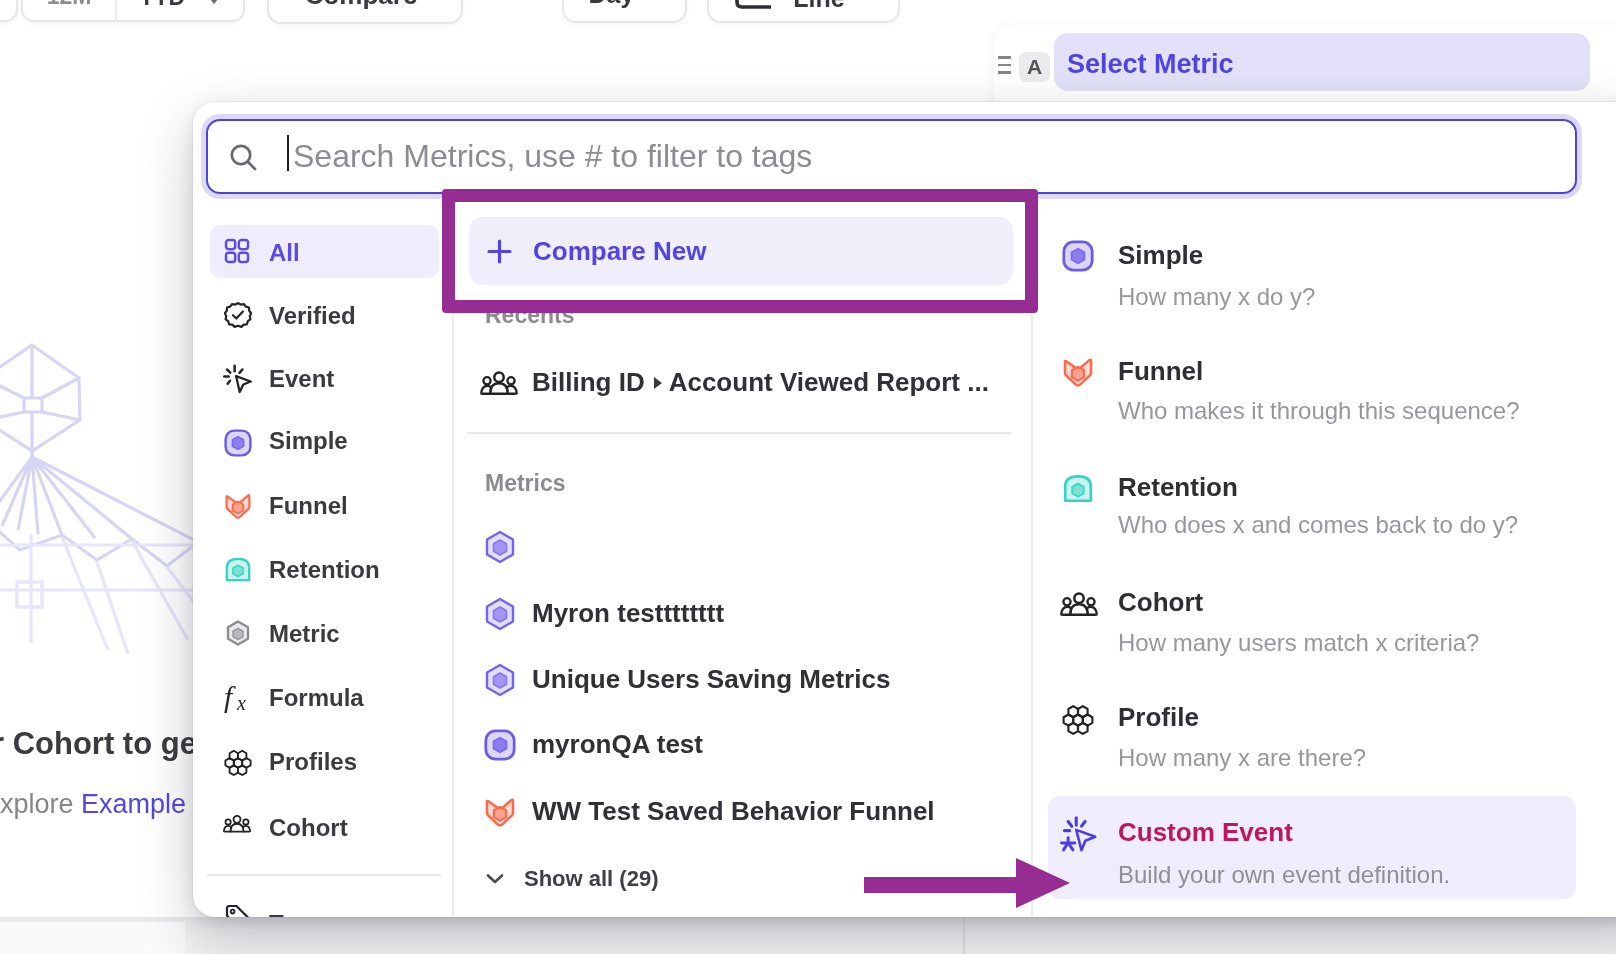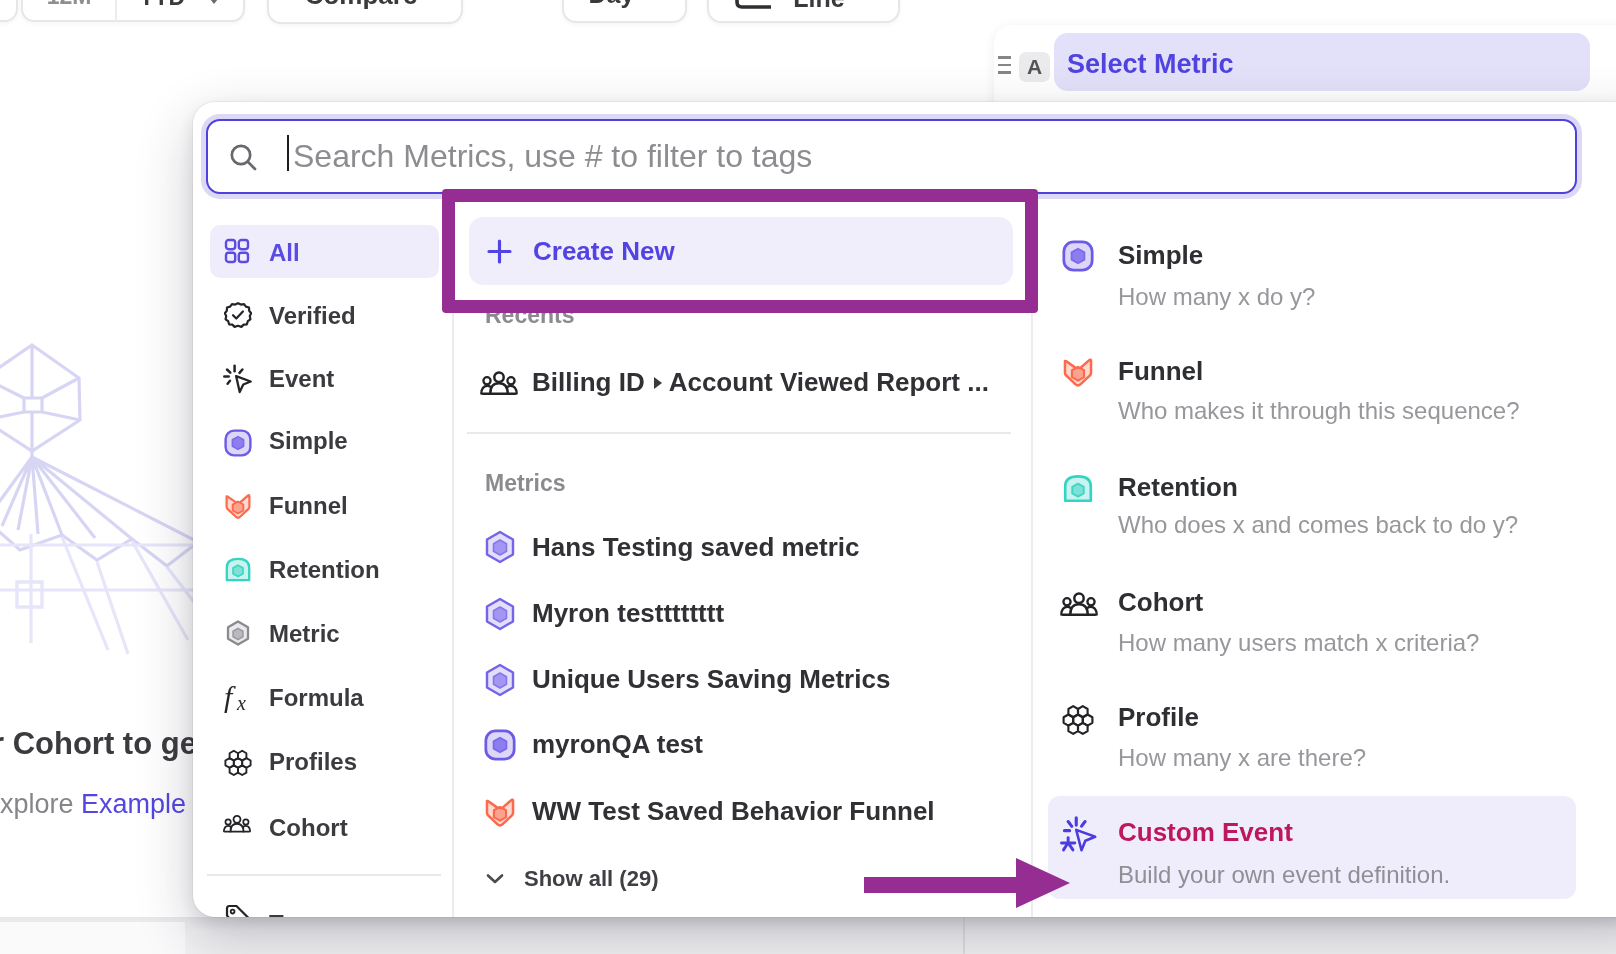--- a/index.html
+++ b/index.html
@@ -181,42 +181,41 @@
   <svg class="sbicon" style="top:801px;" width="28" height="28" viewBox="0 0 28 28">
     <path d="M3 12.5 V5.5 q0-2.5 2.5-2.5 h7 l11.3 11.3 q1.7 1.7 0 3.4 l-7.1 7.1 q-1.7 1.7-3.4 0 Z" fill="none" stroke="#232327" stroke-width="2.2"></path>
     <circle cx="8.6" cy="8.6" r="1.9" fill="none" stroke="#232327" stroke-width="1.8"></circle>
   </svg>
   <div class="sbrow" style="top:808px;">Tags</div>
 
   <div class="abs" style="left:276px;top:115px;width:544px;height:68px;background:#f1eefc;border-radius:14px;"></div>
   <svg class="abs" style="left:293px;top:136px;" width="27" height="27" viewBox="0 0 27 27">
     <path d="M13.5 3 V24 M3 13.5 H24" stroke="#5243e2" stroke-width="3.2" stroke-linecap="round"></path>
   </svg>
-  <div class="abs" style="left:340px;top:115px;height:68px;line-height:68px;font-size:26px;font-weight:700;color:#5243e2;">Create New</div>
+  <div class="abs" style="left:340px;top:115px;height:68px;line-height:68px;font-size:26px;font-weight:700;color:#5243e2;">Compare New</div>
   <div class="hdr" style="left:292px;top:200px;">Recents</div>
   <svg class="abs" style="left:286px;top:268px;" width="40" height="27" viewBox="0 0 40 27">
     <g stroke-linecap="round" stroke-linejoin="round">
       <circle cx="8" cy="10.8" r="3.6" fill="#fff" stroke="#232327" stroke-width="2.3"></circle>
       <path d="M2.3 23.5 q0.4-7.6 6-7.6 q4 0 5.4 4.4" fill="#fff" stroke="#232327" stroke-width="2.3"></path>
       <circle cx="32" cy="10.8" r="3.6" fill="#fff" stroke="#232327" stroke-width="2.3"></circle>
       <path d="M37.7 23.5 q-0.4-7.6-6-7.6 q-4 0-5.4 4.4" fill="#fff" stroke="#232327" stroke-width="2.3"></path>
       <path d="M11.3 23.6 q0-10.4 8.7-10.4 q8.7 0 8.7 10.4" fill="#fff" stroke="#232327" stroke-width="2.5"></path>
       <circle cx="20" cy="7.2" r="4.7" fill="#fff" stroke="#232327" stroke-width="2.5"></circle>
       <path d="M3.8 23.8 L36.2 23.8" fill="none" stroke="#232327" stroke-width="2.5"></path>
     </g>
   </svg>
   <div class="midtxt" style="left:339px;top:265px;">Billing ID<span style="display:inline-block;width:0;height:0;border-left:8px solid #3b3b3f;border-top:6px solid transparent;border-bottom:6px solid transparent;margin:0 7px 2px 9px;"></span>Account Viewed Report ...</div>
   <div class="sep" style="left:274px;top:330px;width:544px;height:2px;"></div>
   <div class="hdr" style="left:292px;top:368px;">Metrics</div>
 
   <svg class="midicon" style="left:290px;top:427px;" width="34" height="36" viewBox="0 0 34 36">
     <path d="M17 3 L30 10.5 V25.5 L17 33 L4 25.5 V10.5 Z" fill="#e3dffa" stroke="#7364ea" stroke-width="2.4" stroke-linejoin="round"></path>
     <path d="M17 11 L23.5 14.8 V22.2 L17 26 L10.5 22.2 V14.8 Z" fill="#a395f1" stroke="#8577ee" stroke-width="1.6" stroke-linejoin="round"></path>
   </svg>
-  <div class="midtxt" style="top:429.6px;">Hans Testing saved metric</div>
   <svg class="midicon" style="left:290px;top:494px;" width="34" height="36" viewBox="0 0 34 36">
     <path d="M17 3 L30 10.5 V25.5 L17 33 L4 25.5 V10.5 Z" fill="#e3dffa" stroke="#7364ea" stroke-width="2.4" stroke-linejoin="round"></path>
     <path d="M17 11 L23.5 14.8 V22.2 L17 26 L10.5 22.2 V14.8 Z" fill="#a395f1" stroke="#8577ee" stroke-width="1.6" stroke-linejoin="round"></path>
   </svg>
   <div class="midtxt" style="top:496px;">Myron testttttttt</div>
   <svg class="midicon" style="left:290px;top:559.5px;" width="34" height="36" viewBox="0 0 34 36">
     <path d="M17 3 L30 10.5 V25.5 L17 33 L4 25.5 V10.5 Z" fill="#e3dffa" stroke="#7364ea" stroke-width="2.4" stroke-linejoin="round"></path>
     <path d="M17 11 L23.5 14.8 V22.2 L17 26 L10.5 22.2 V14.8 Z" fill="#a395f1" stroke="#8577ee" stroke-width="1.6" stroke-linejoin="round"></path>
   </svg>
   <div class="midtxt" style="top:561.5px;">Unique Users Saving Metrics</div>

